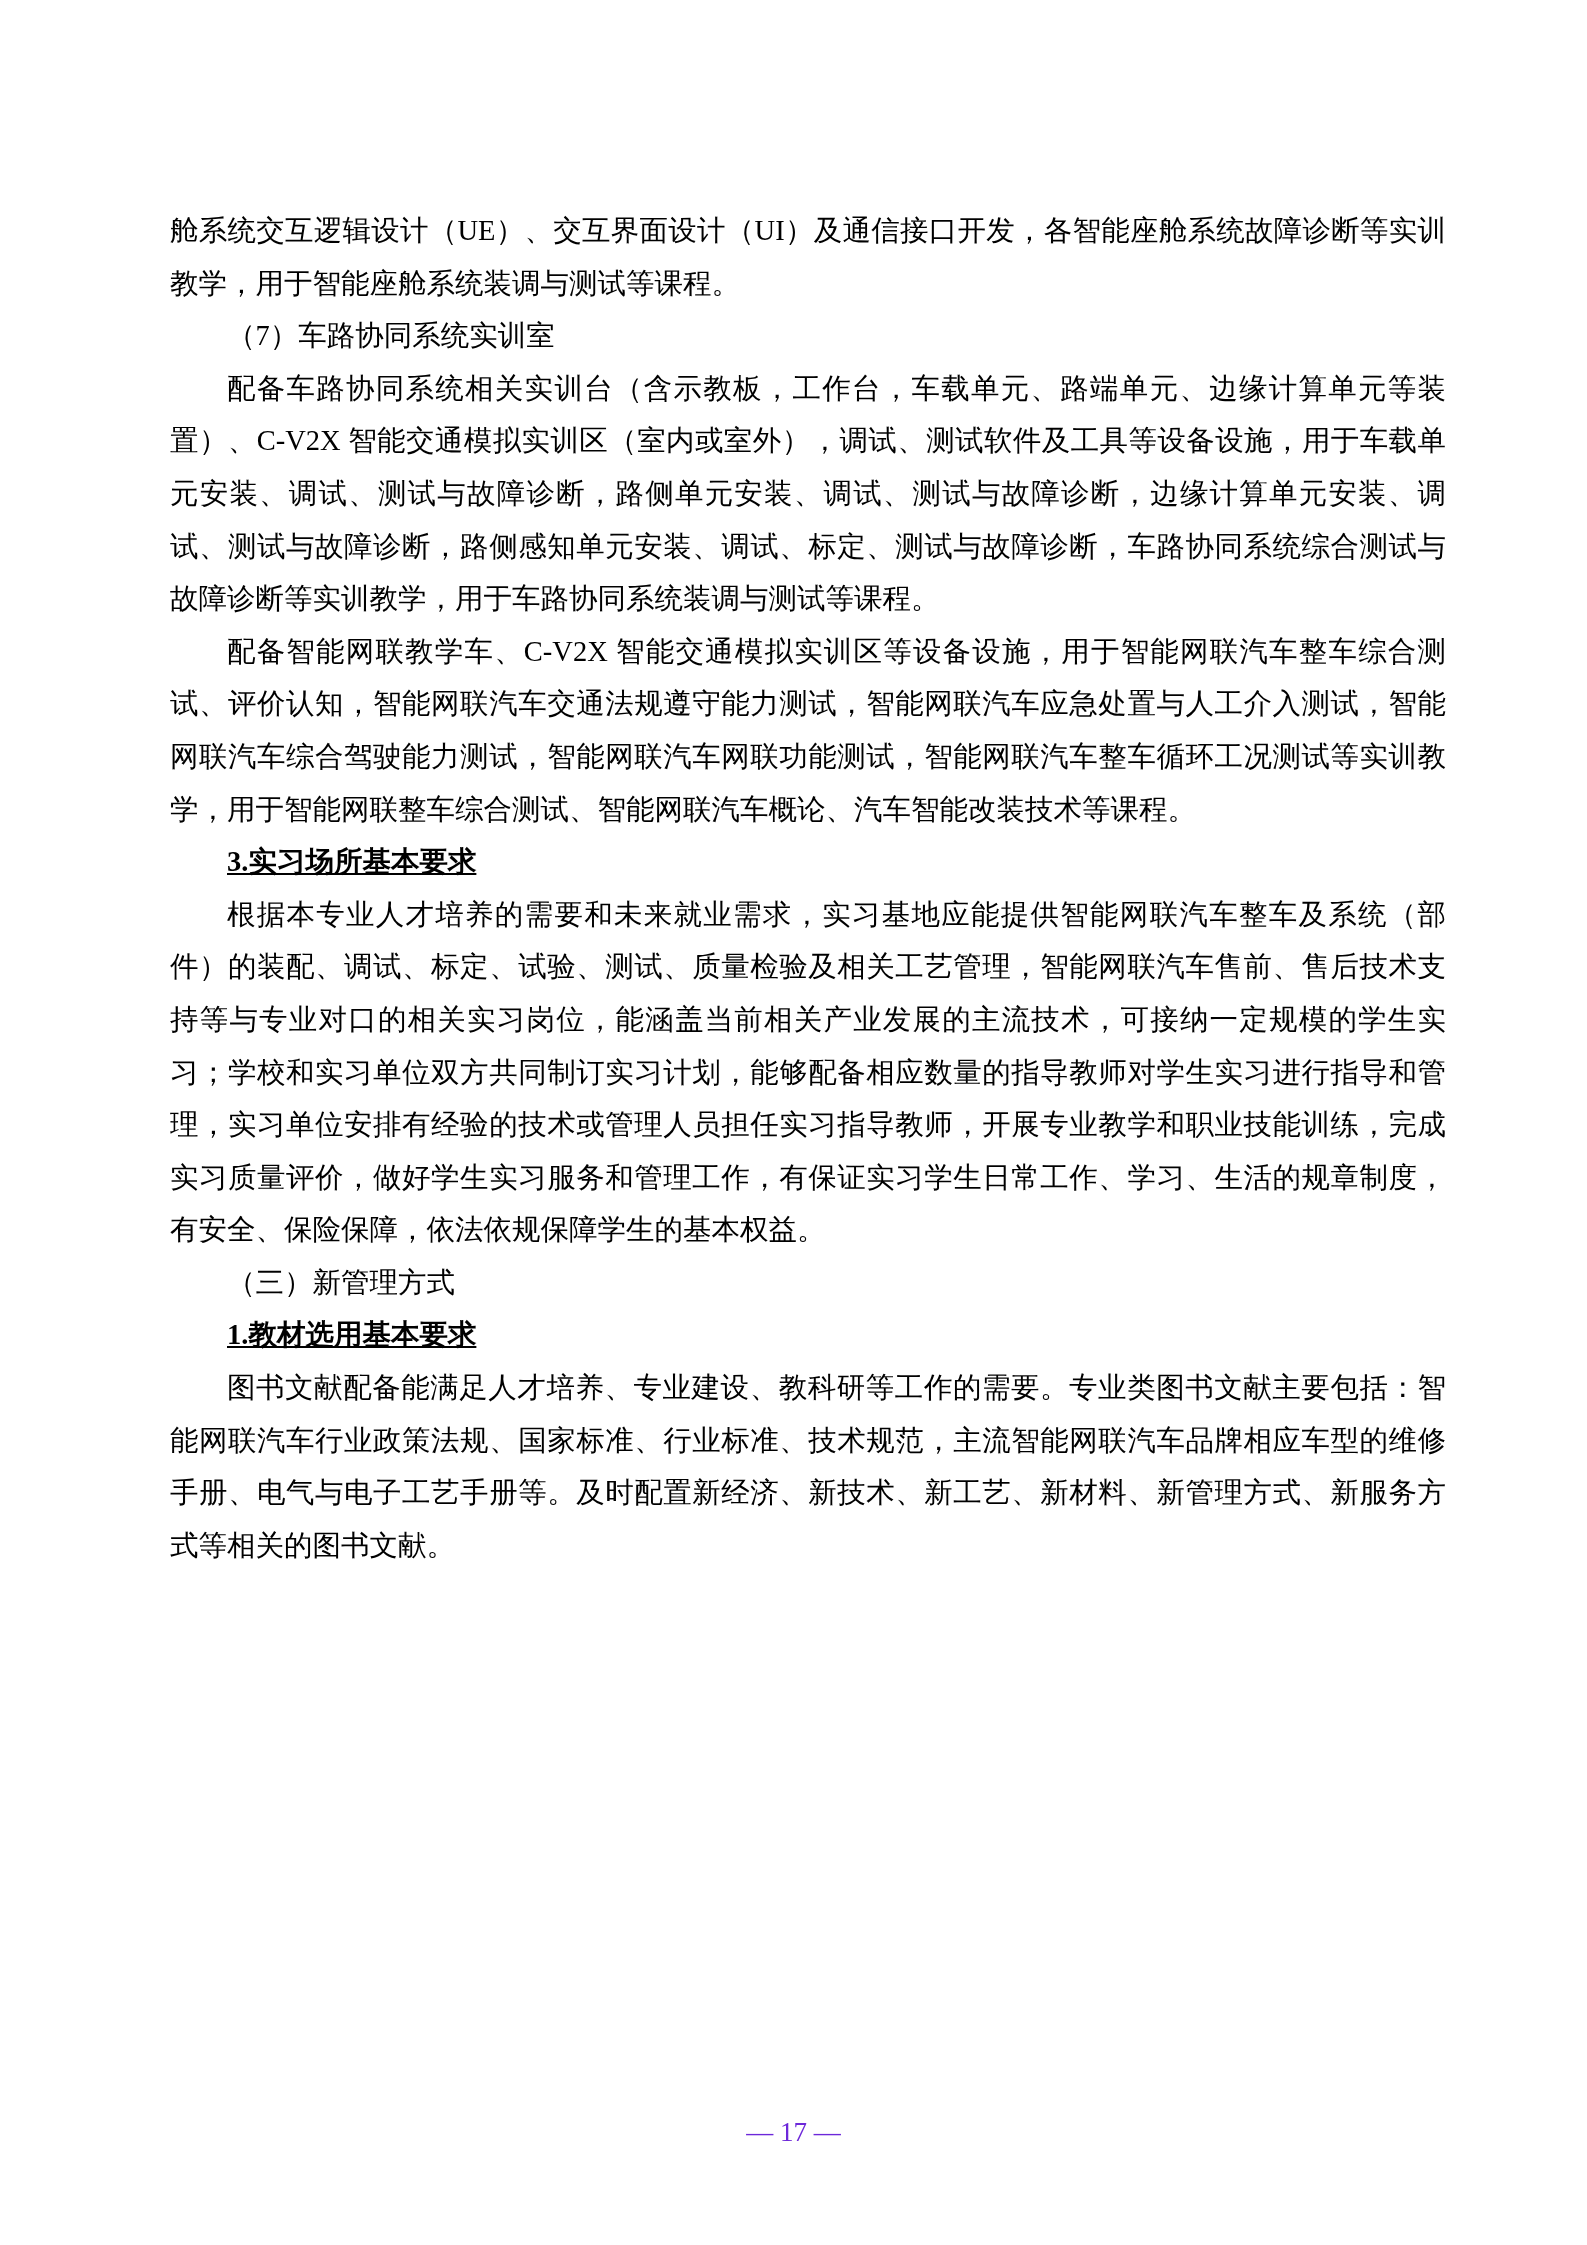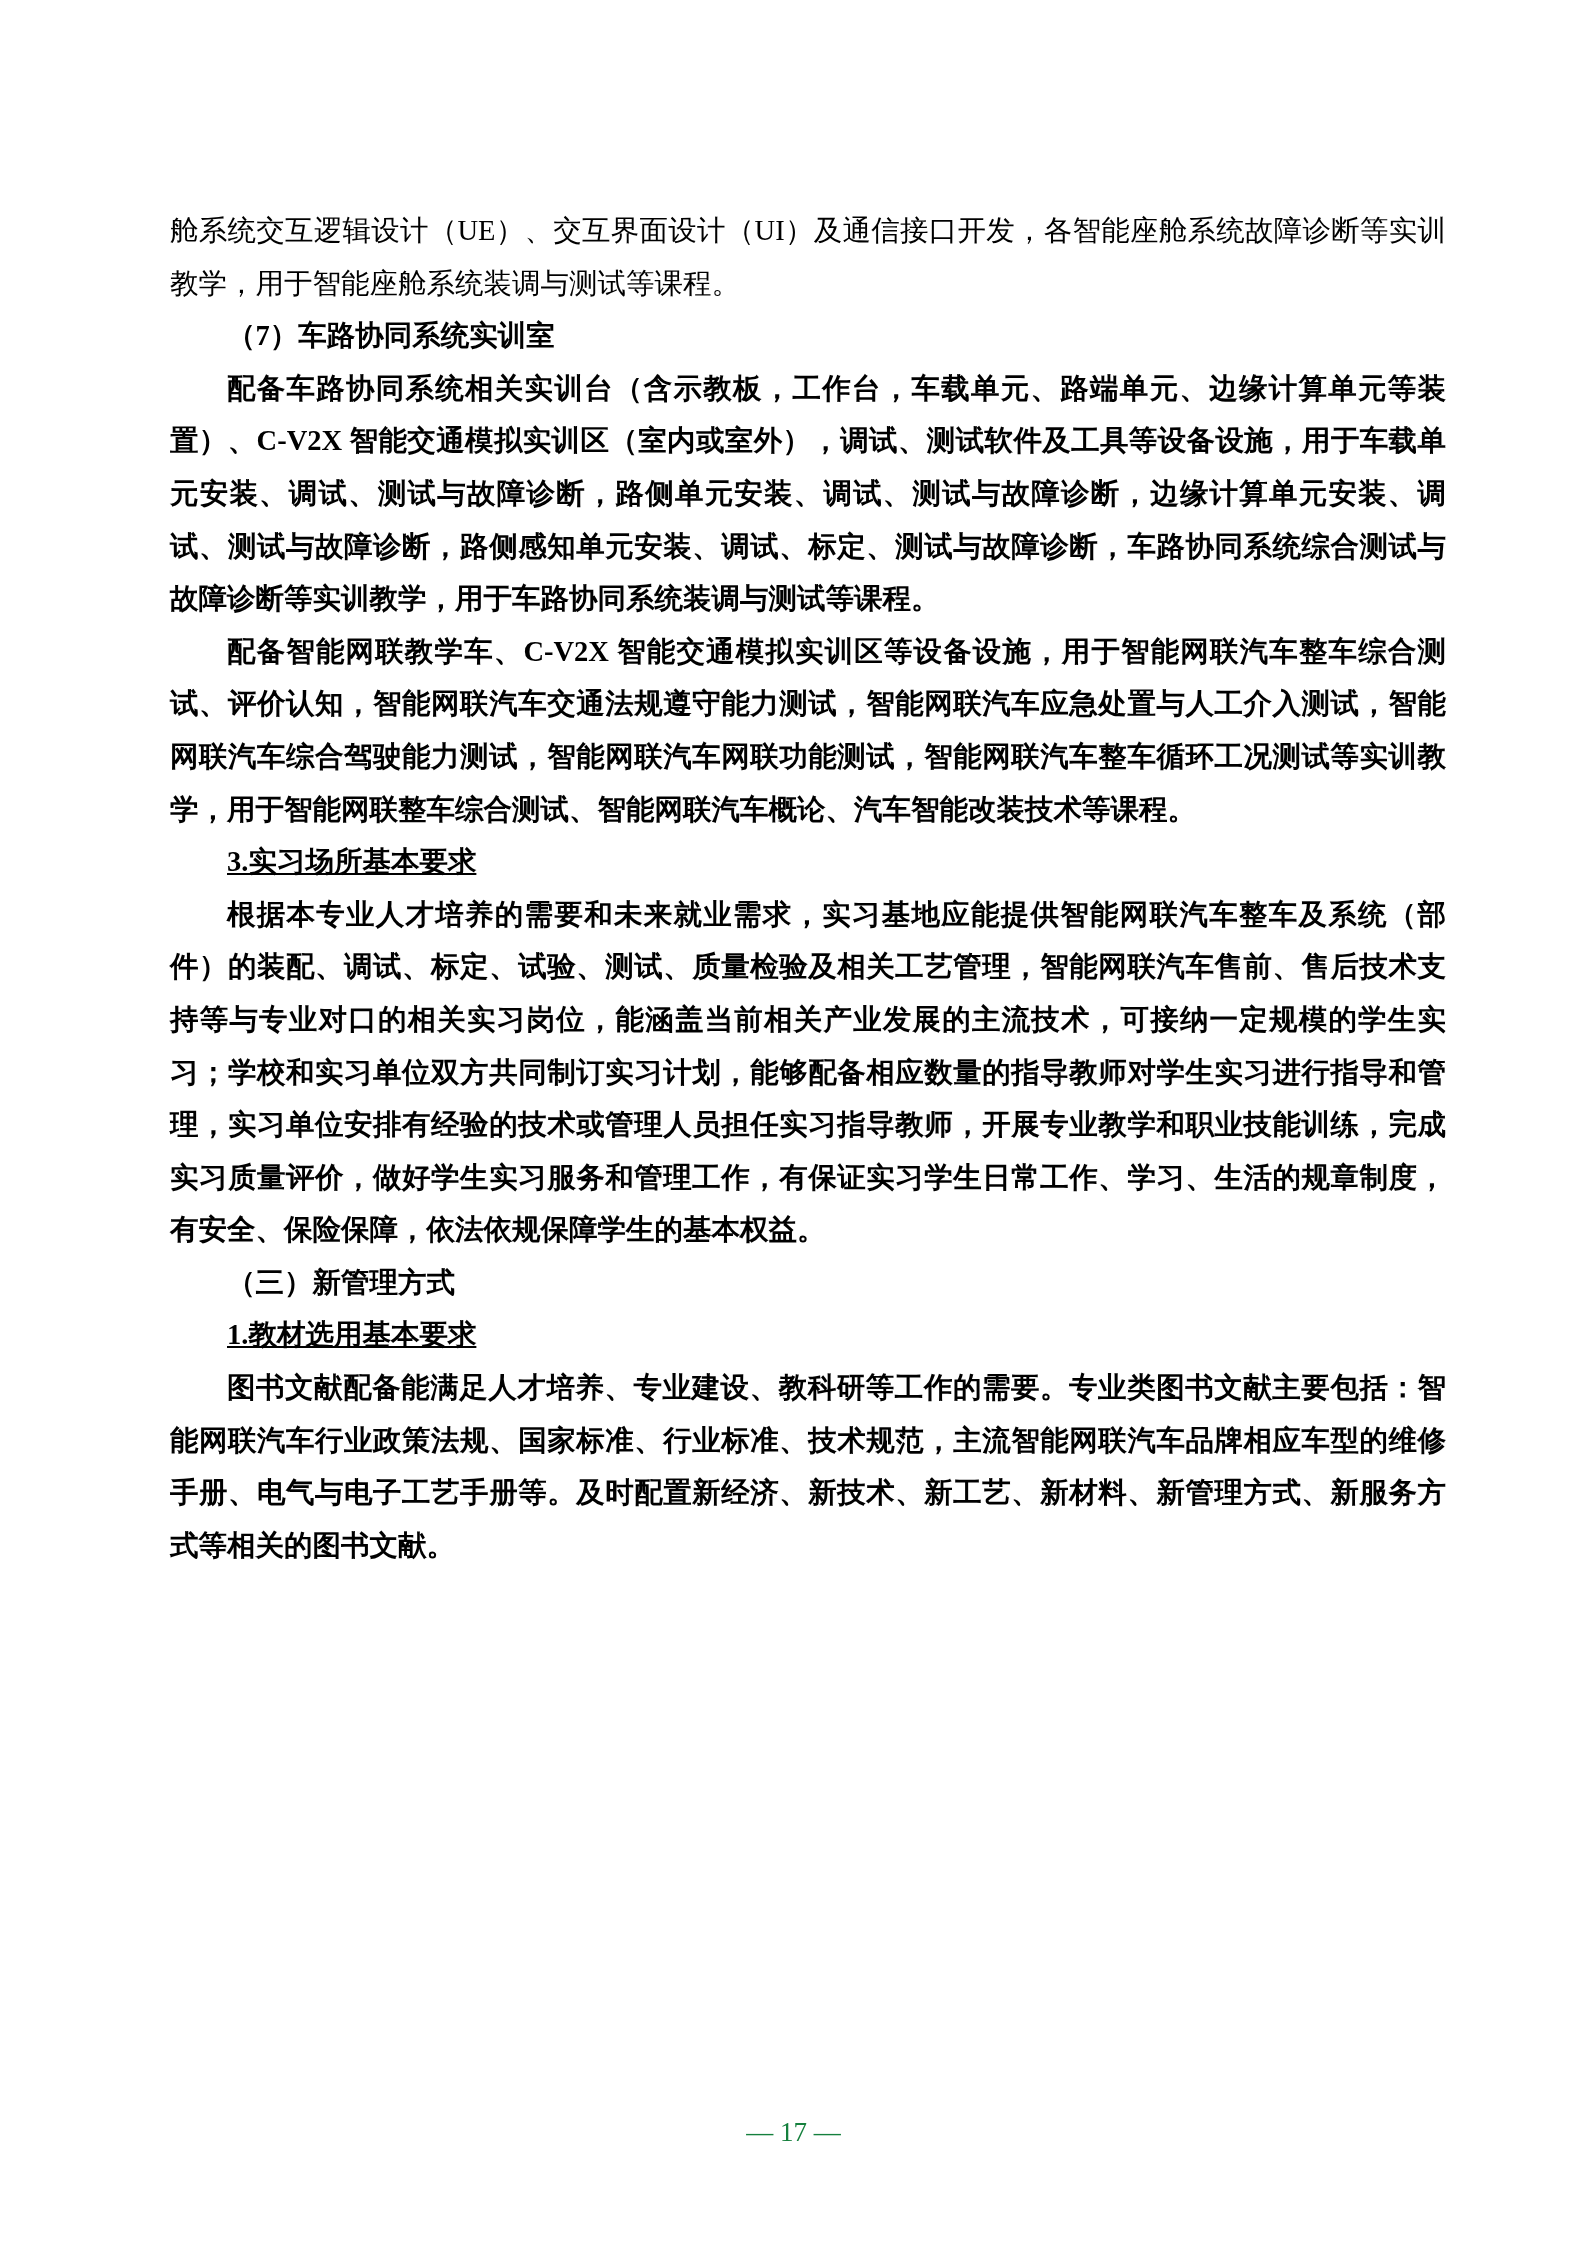--- a/index.html
+++ b/index.html
@@ -33,35 +33,34 @@
     text-justify: inter-ideograph;
     word-break: normal;
     overflow-wrap: break-word;
   }
   .para {
     margin: 0;
     padding: 0;
   }
   .indent {
     text-indent: 57px;
-    font-weight: bold;
   }
   .bold {
     font-weight: 700;
     text-decoration: underline;
   }
   .footer {
     position: absolute;
     left: 0;
     top: 2112px;
     width: 1587px;
     text-align: center;
     font-size: 27px;
     line-height: 40px;
-    color: #15803d;
+    color: #6d28d9;
   }
 </style>
 </head>
 <body>
 
 <main class="page">
 
   <section class="content">
     <p class="para">舱系统交互逻辑设计（UE）、交互界面设计（UI）及通信接口开发，各智能座舱系统故障诊断等实训教学，用于智能座舱系统装调与测试等课程。</p>
 

